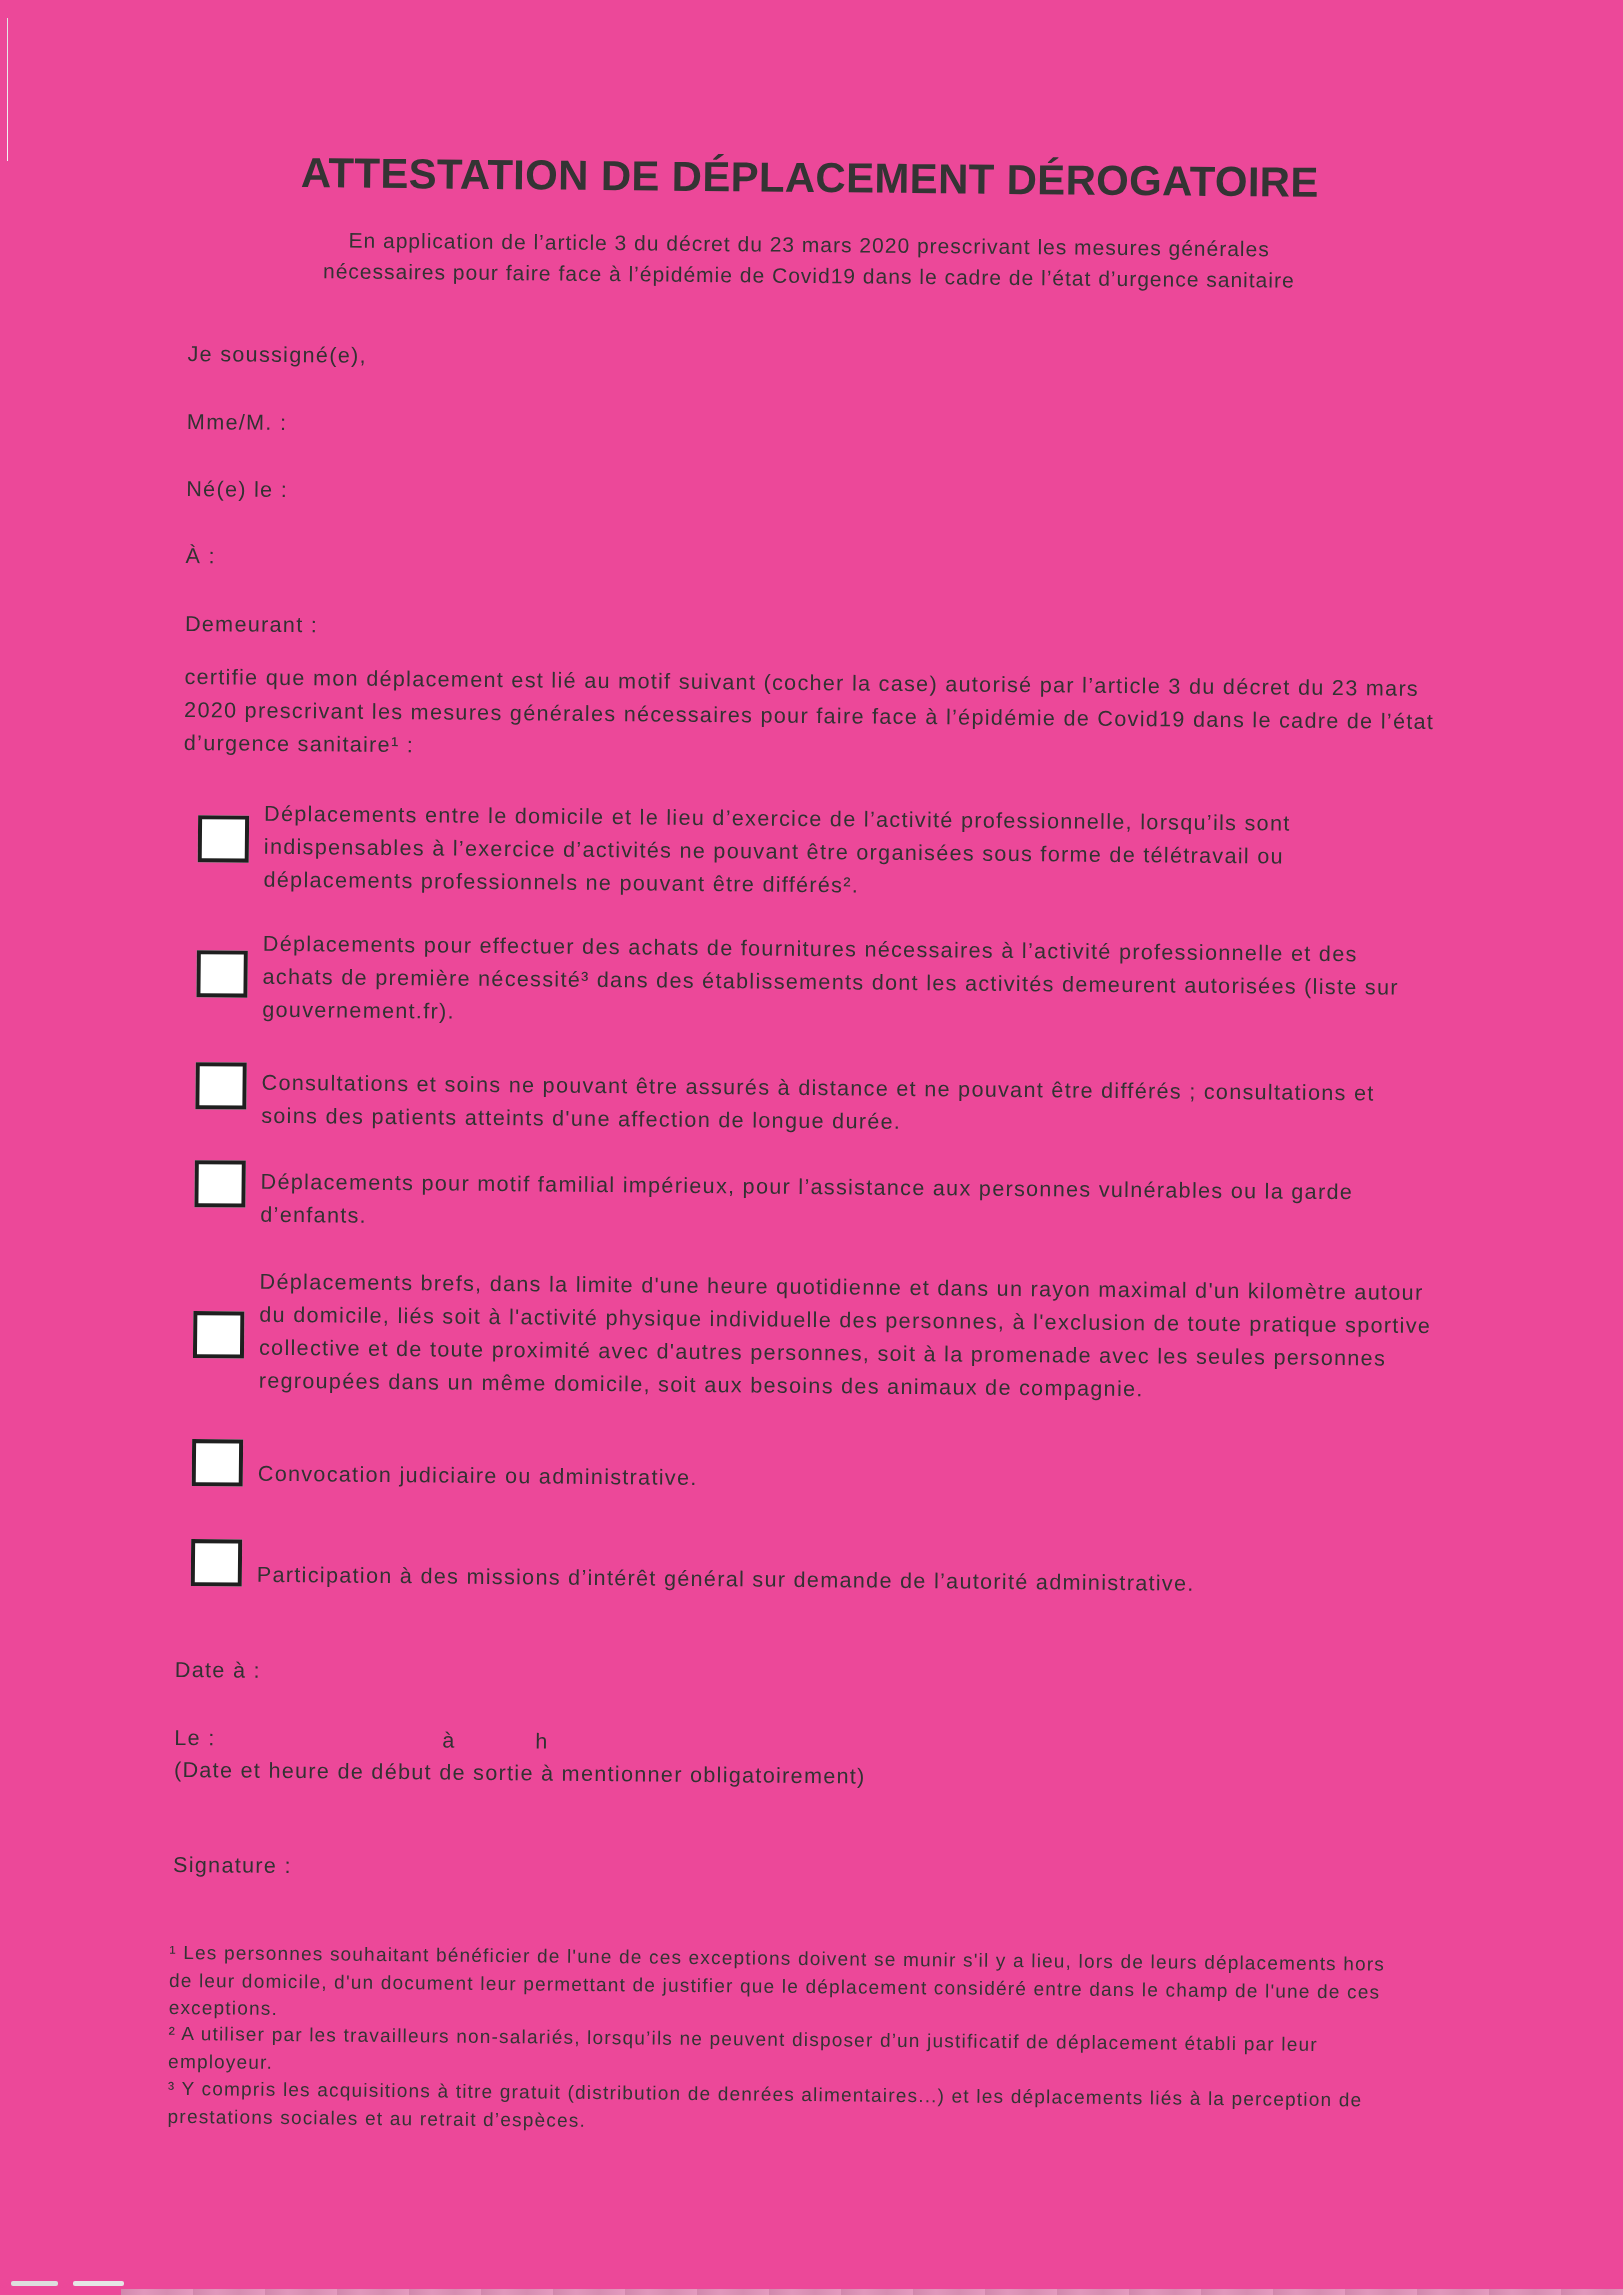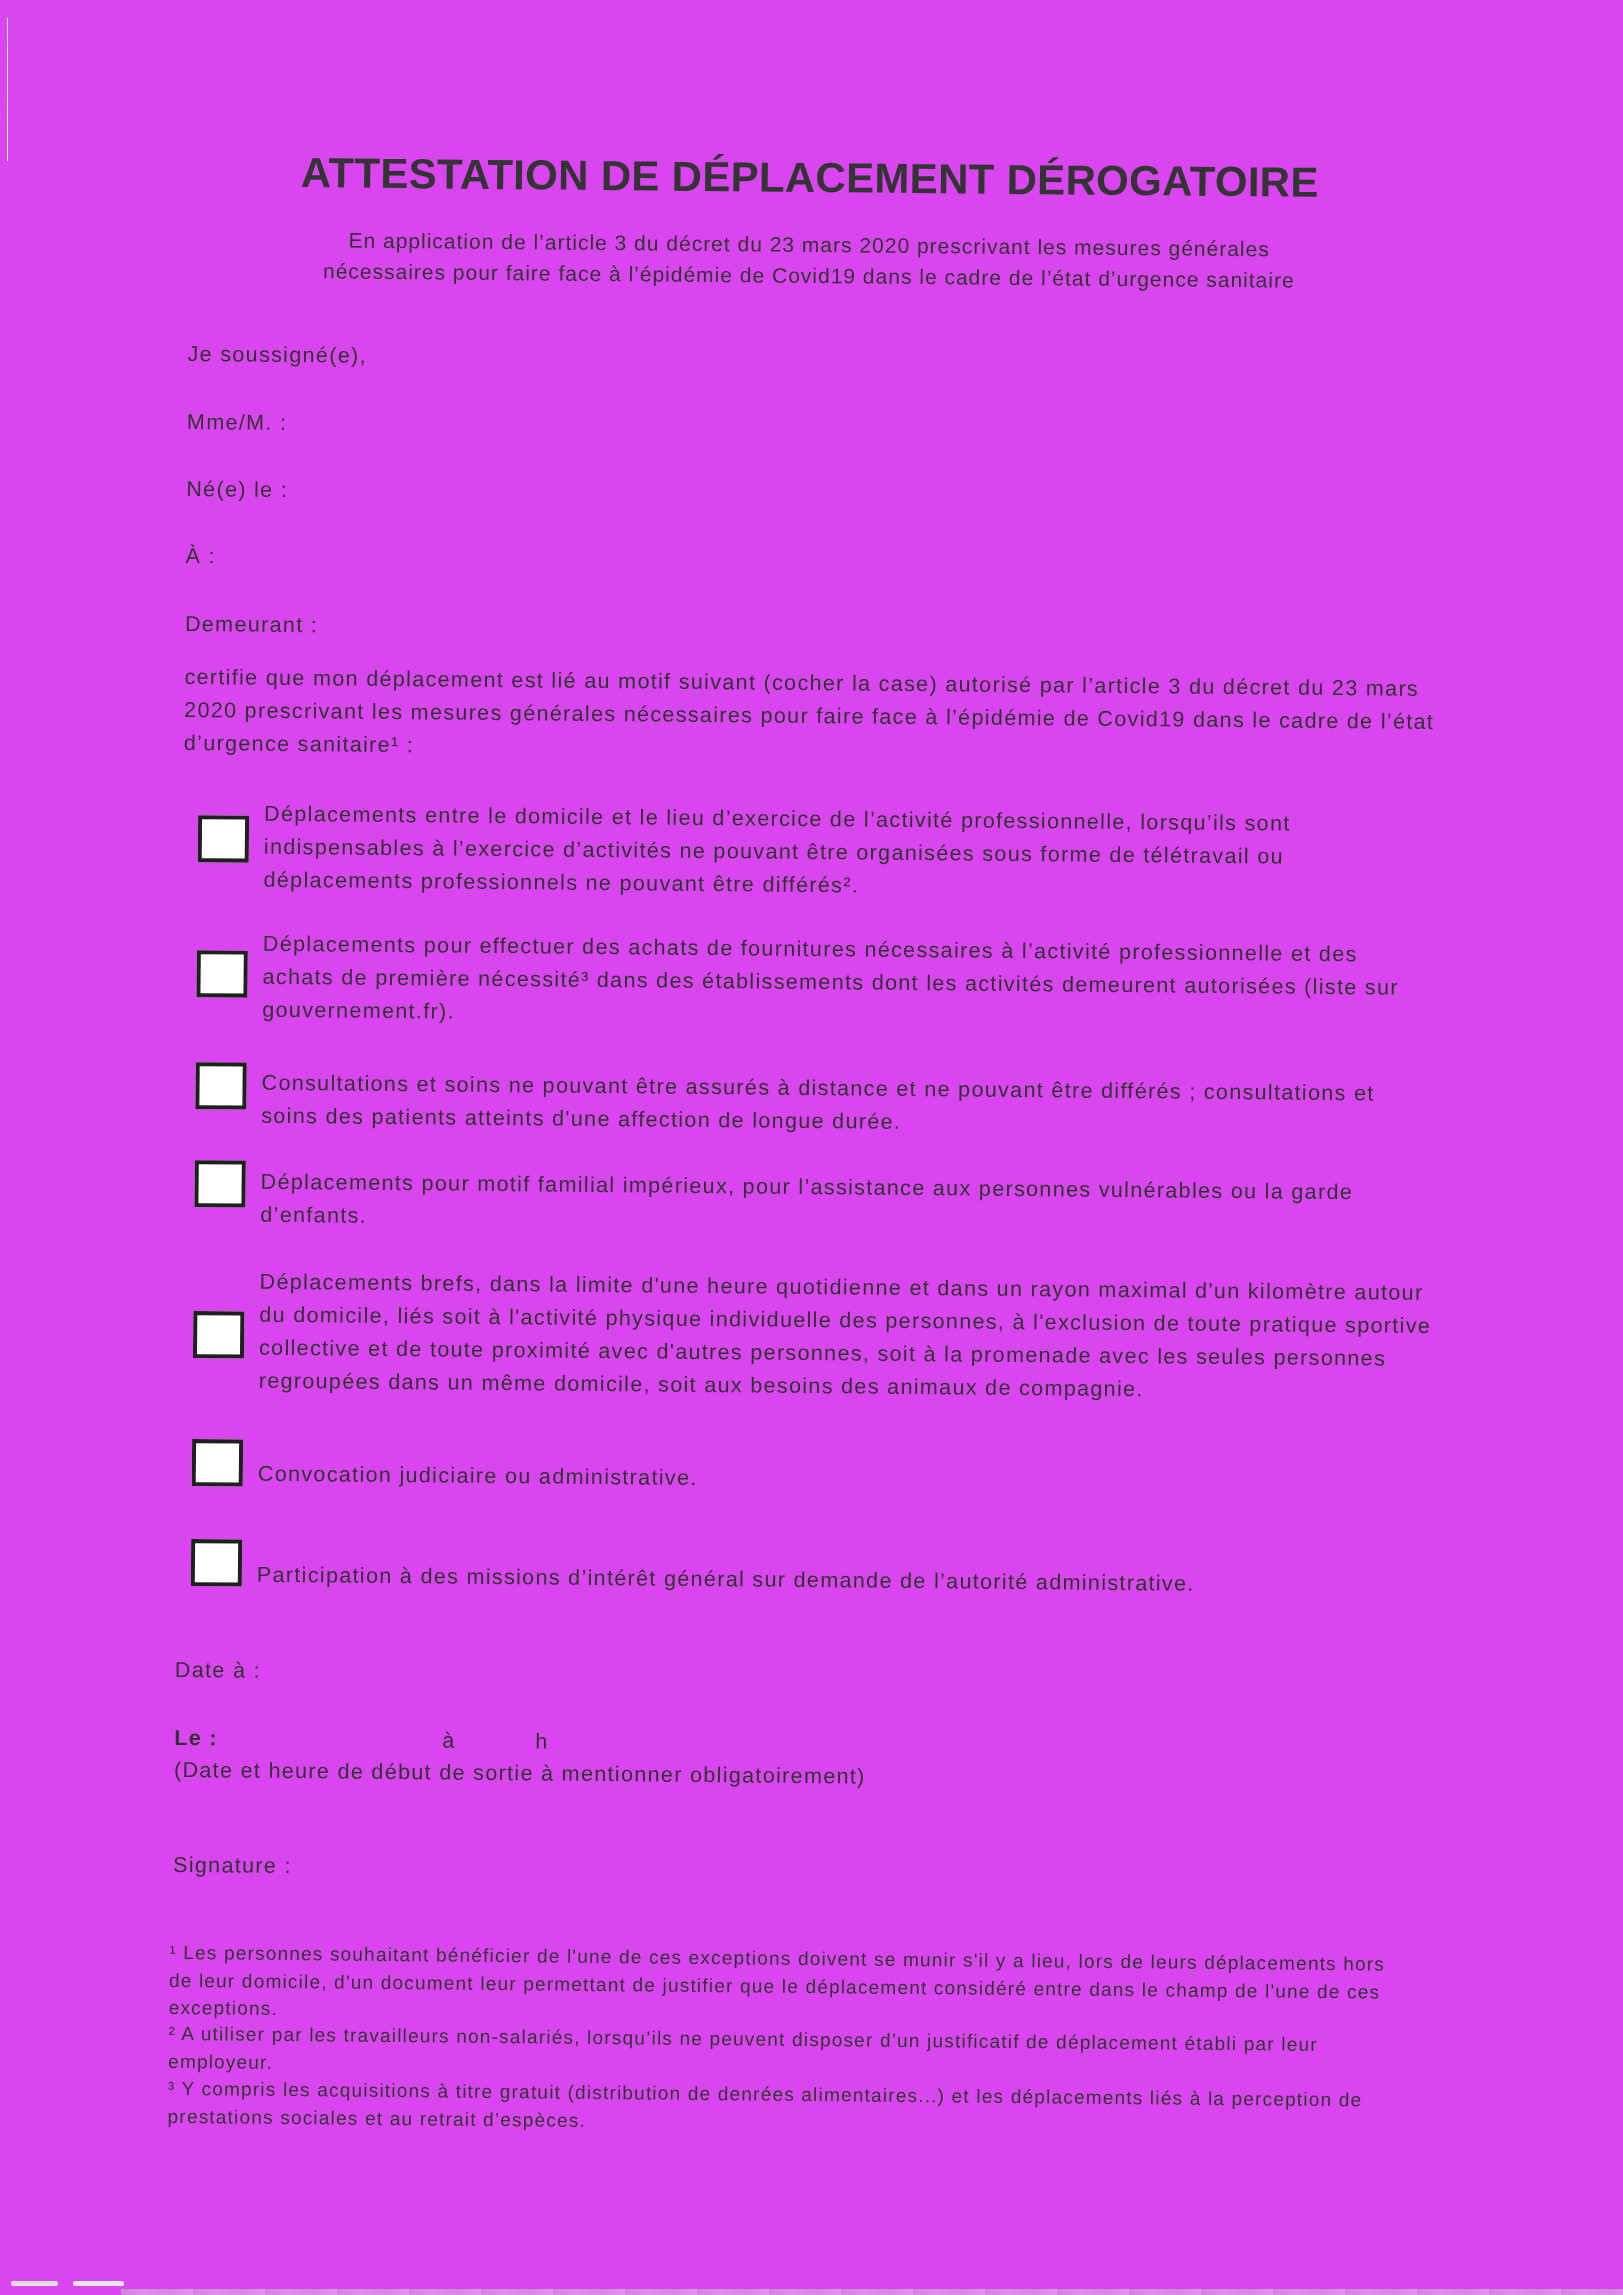--- a/index.html
+++ b/index.html
@@ -1,20 +1,20 @@
 <!DOCTYPE html>
 <html style="font-size:10.5px"><head>
 <meta charset="utf-8">
 <style>
   html, body { margin: 0; padding: 0; background: #ffffff; }
   .page {
     position: relative;
     width: 1623px;
     height: 2295px;
-    background: #d946ef;
+    background: #ec4899;
     overflow: hidden;
     font-family: "Liberation Sans", sans-serif;
     color: #303030;
   }
   
   .rot {
     position: absolute;
     inset: 0;
     transform: rotate(0.55deg);
     transform-origin: 812px 0px;
@@ -155,21 +155,21 @@
     <div class="checkbox" style="top:1445px;"></div>
     <div class="reason-label bodytext" style="top:1462px;">Convocation judiciaire ou administrative.</div>
 
     <div class="checkbox" style="top:1545px;"></div>
     <div class="reason-label bodytext" style="top:1563px;">Participation à des missions d’intérêt général sur demande de l’autorité administrative.</div>
 
     <div class="abs bodytext" style="left:191px; top:1659px;">
       <span>Date à :</span><span class="blank" style="width:458px;"></span>
     </div>
 
-    <div class="abs bodytext" style="left:191px; top:1727px;font-weight:bold;">Le :</div>
+    <div class="abs bodytext" style="left:191px; top:1727px;">Le :</div>
     <span class="abs blank" style="left:242px; top:1729px; width:203px;"></span>
     <div class="abs bodytext" style="left:459px; top:1727px;">à</div>
     <span class="abs blank" style="left:490px; top:1729px; width:52px;"></span>
     <div class="abs bodytext" style="left:552px; top:1727px;">h</div>
 
     <div class="abs bodytext" style="left:191px; top:1759px; width:1113px;">(Date et heure de début de sortie à mentionner obligatoirement)</div>
 
     <div class="abs bodytext" style="left:191px; top:1854px;">Signature :</div>
     <span class="abs blank" style="left:308px; top:1854px; width:524px; height:79px;"></span>
 

